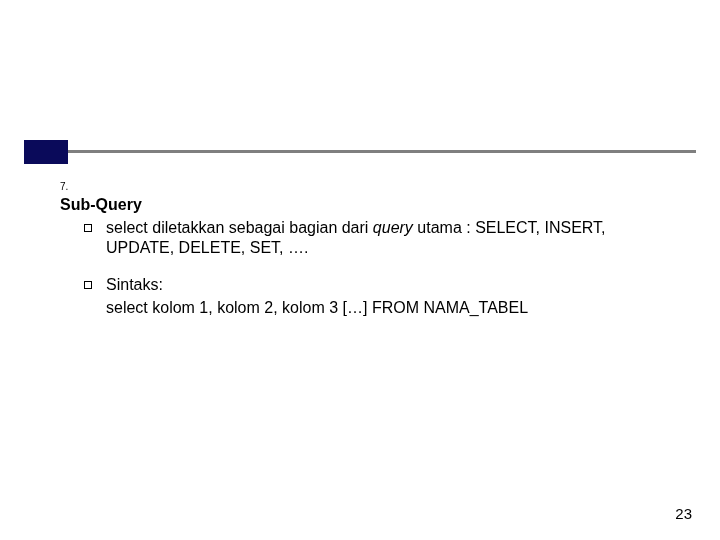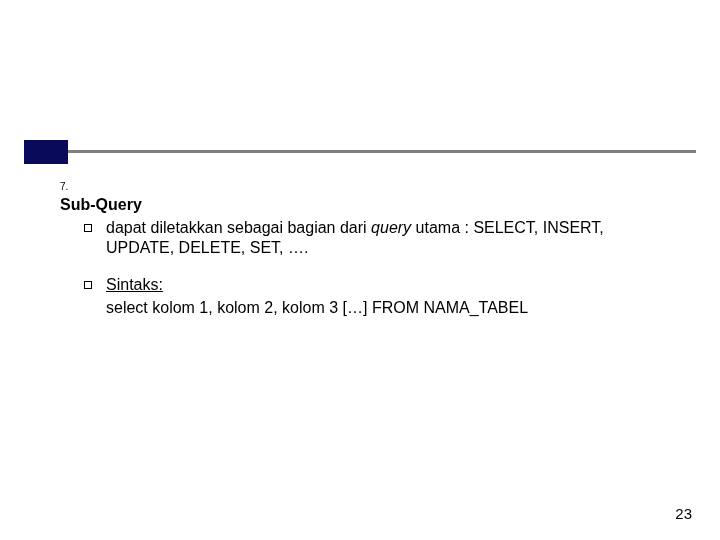--- a/index.html
+++ b/index.html
@@ -55,21 +55,21 @@
   }
   .title {
     font-weight: bold;
     font-size: 16px;
     margin-bottom: 2px;
   }
   .bullet-row {
     display: flex;
     margin: 0 0 16px 24px;
   }
-  .bullet-row.tight { margin-bottom: 2px; text-decoration: underline; }
+  .bullet-row.tight { margin-bottom: 2px; }
   .bullet-box {
     width: 8px;
     height: 8px;
     border: 1px solid #000;
     flex: 0 0 auto;
     margin-top: 6px;
     margin-right: 14px;
   }
   .bullet-text {
     flex: 1;
@@ -96,21 +96,21 @@
 </div>
 
 <div class="content">
   <span class="list-number">7.</span>
   <div class="list-body">
     <div class="title">Sub-Query</div>
 
 
     <div class="bullet-row">
       <div class="bullet-box"></div>
-      <div class="bullet-text"><span>dapat diletakkan sebagai bagian dari </span><span class="italic">query</span><span> utama : SELECT, INSERT, UPDATE, DELETE, SET, ….</span></div>
+      <div class="bullet-text"><span>select diletakkan sebagai bagian dari </span><span class="italic">query</span><span> utama : SELECT, INSERT, UPDATE, DELETE, SET, ….</span></div>
     </div>
 
     <div class="bullet-row tight">
       <div class="bullet-box"></div>
       <div class="bullet-text"><span>Sintaks:</span></div>
     </div>
 
     <div class="syntax-block">
       <div>select kolom 1, kolom 2, kolom 3 […] FROM NAMA_TABEL</div>
     </div>

